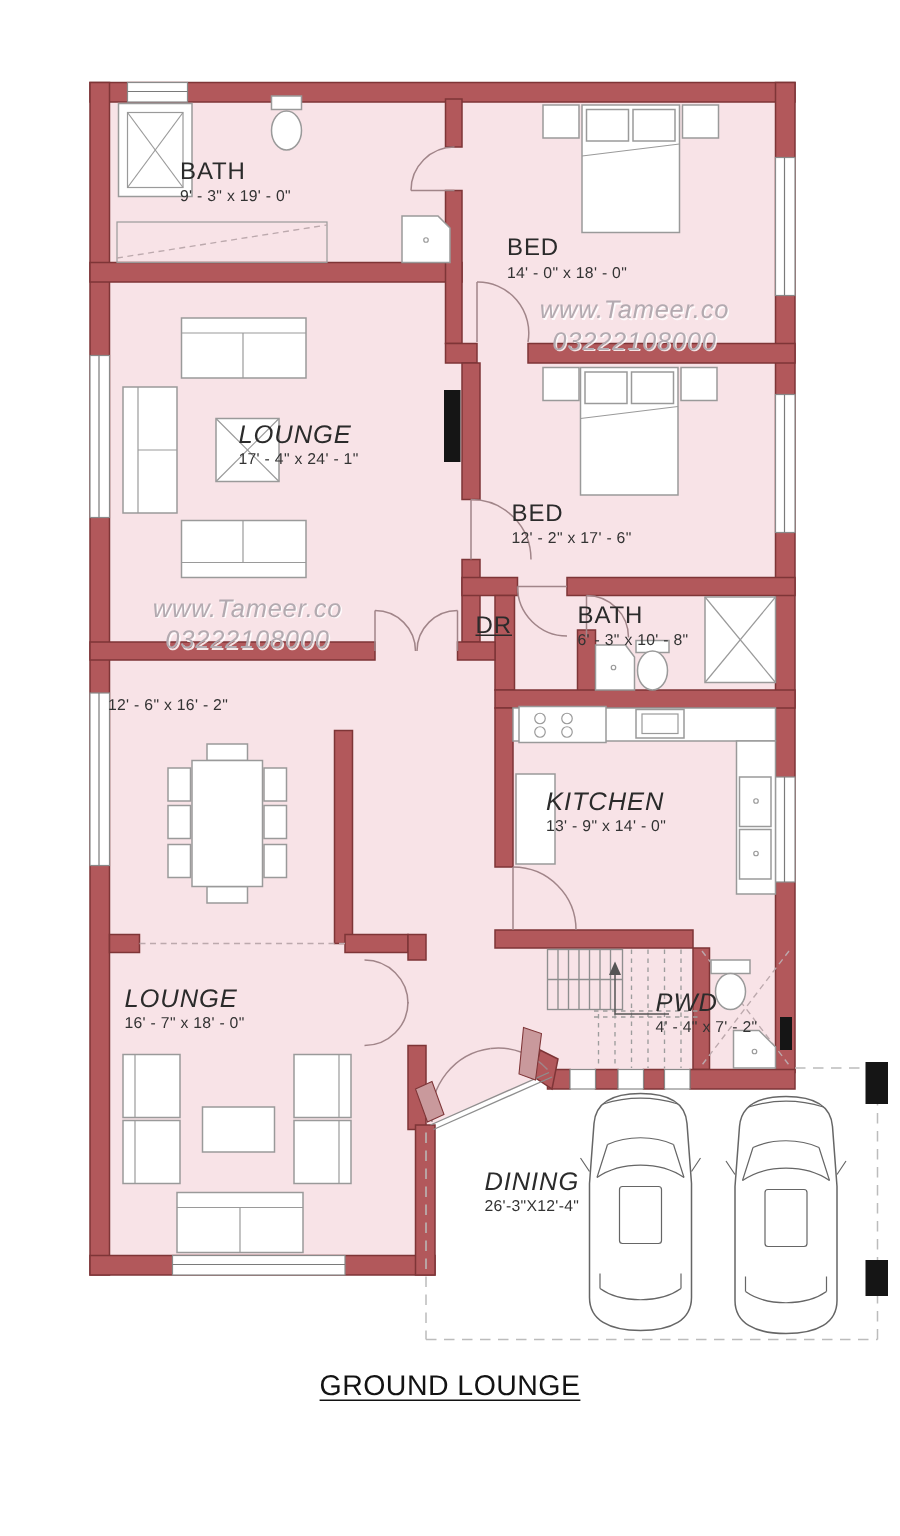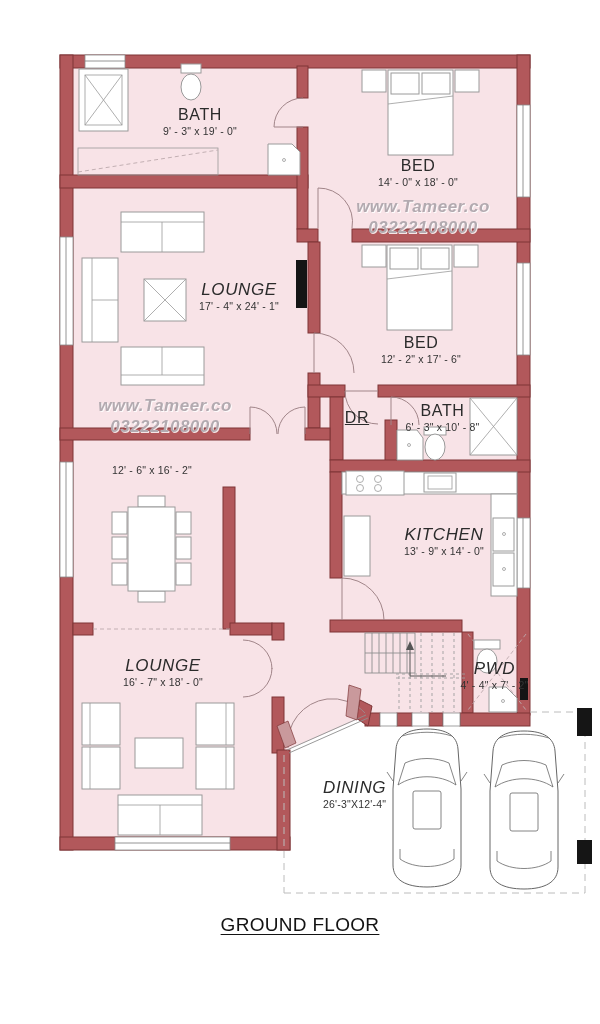--- a/index.html
+++ b/index.html
@@ -18,26 +18,26 @@
   .leaf{fill:#c9999c;stroke:#7e3537;stroke-width:0.7;}
   .dash{stroke:#bca9ad;stroke-width:0.9;fill:none;stroke-dasharray:4 3;}
   .porchdash{stroke:#bcbcbc;stroke-width:1;fill:none;stroke-dasharray:7 5;}
   .stair{stroke:#8e8e8e;stroke-width:0.9;fill:none;}
   .stairdash{stroke:#9d9d9d;stroke-width:0.9;fill:none;stroke-dasharray:3 3;}
   .arrow{stroke:#555;stroke-width:1;fill:none;}
   .car{fill:#ffffff;stroke:#666;stroke-width:1;}
   .carline{fill:none;stroke:#666;stroke-width:0.8;}
   .black{fill:var(--accent_black,#151515);}
   
-  .room-label{position:absolute;text-align:center;color:#2b2b2b;line-height:1.18;z-index:2;}
+  .room-label{position:absolute;text-align:left;color:#2b2b2b;line-height:1.18;z-index:2;}
   .room-name{display:block;font-size:16px;letter-spacing:0.6px;}
   .room-dims{display:block;font-size:10.5px;letter-spacing:0.2px;color:#333;}
   .big .room-name{font-size:17px;font-style:italic;}
   .left-align{text-align:left;}
-  .watermark{position:absolute;z-index:2;font-style:italic;font-weight:bold;font-size:17px;
+  .watermark{position:absolute;z-index:2;font-style:italic;font-weight:normal;font-size:17px;
              color:var(--watermark,#b3aab0);text-align:center;line-height:1.25;letter-spacing:0.5px;
              text-shadow:1px 1px 0 rgba(255,255,255,0.85);}
   .watermark span{display:block;}
   .footer{position:absolute;left:0;right:0;top:913px;text-align:center;color:#131313;
           font-size:19px;line-height:1.25;letter-spacing:0.3px;z-index:2;}
   .footer span{display:block;text-decoration:underline;text-underline-offset:3px;}
 </style>
 </head>
 <body>
 
@@ -353,16 +353,16 @@
   <div class="watermark" style="left:343px;top:196px;width:160px;">
     <span>www.Tameer.co</span>
     <span>03222108000</span>
   </div>
   <div class="watermark" style="left:85px;top:395px;width:160px;">
     <span>www.Tameer.co</span>
     <span>03222108000</span>
   </div>
 
   <div class="footer">
-    <span>GROUND FLOOR</span>
+    <span>GROUND LOUNGE</span>
   </div>
 
 </div>
 
 </body></html>

